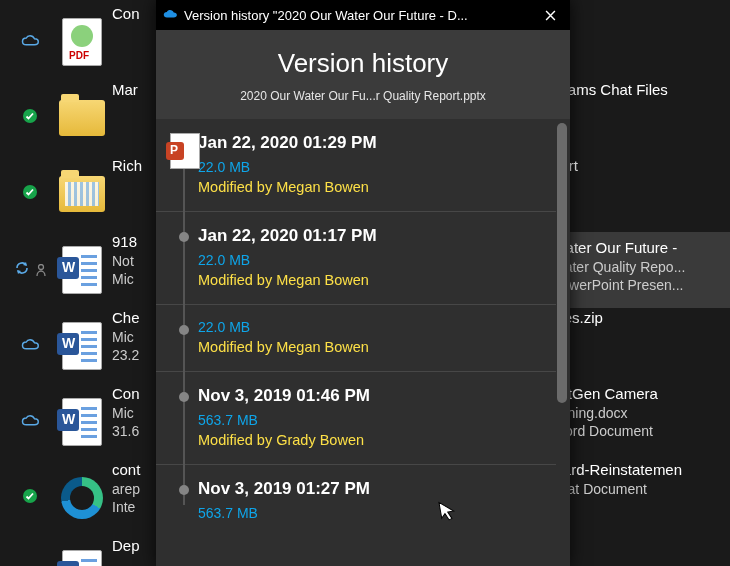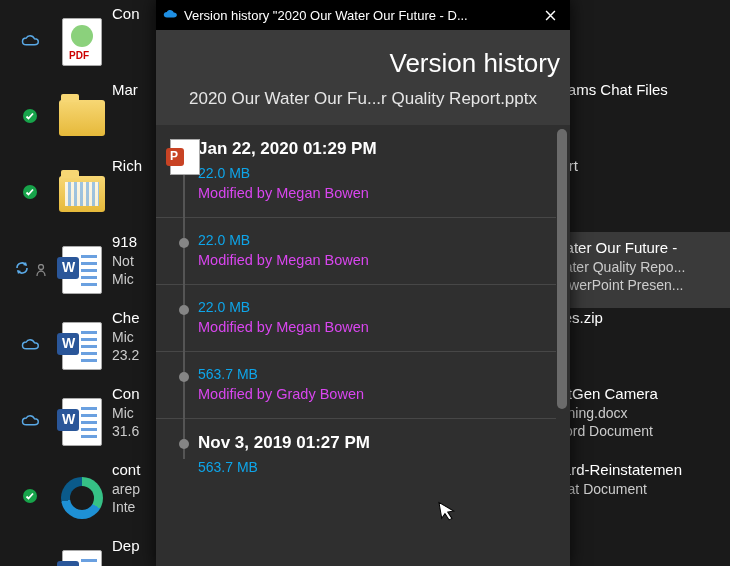--- a/index.html
+++ b/index.html
@@ -87,40 +87,40 @@
   }
   .od-icon { width:16px; height:10px; display:inline-block; }
   .od-icon svg { display:block; }
   .modal-titlebar .ttl { flex:1; font-size:13px; color:#fff; white-space:nowrap; overflow:hidden; text-overflow:ellipsis;}
   .modal-close { width:40px; height:30px; display:flex; align-items:center; justify-content:center; color:#fff; font-size:14px;}
   .modal-header {
     background: #3b3b3b;
     text-align: center;
     padding: 18px 10px 16px;
   }
-  .modal-header h1 { font-weight:400; font-size:26px; margin-bottom:10px;text-align:right;}
-  .modal-header .fname { font-size:17px; color:#e6e6e6; }
+  .modal-header h1 { font-weight:400; font-size:26px; margin-bottom:10px;}
+  .modal-header .fname { font-size:12px; color:#e6e6e6; }
   .versions { flex:1; overflow:hidden; position:relative; background:#2f2f2f;}
   .scrollbar { position:absolute; right:3px; top:4px; width:10px; height:280px; background:#6b6b6b; border-radius:5px;}
   .ver-list { position:absolute; inset:0; padding-right:14px; }
   .ver-item {
     display:flex; gap:0;
     padding: 14px 10px 16px 14px;
     border-bottom: 1px solid #474747;
     position:relative;
   }
   .ver-item:last-child{border-bottom:none;}
   .timeline { width:28px; display:flex; flex-direction:column; align-items:center; position:relative; }
   .dot { width:10px; height:10px; border-radius:50%; background:#858585; margin-top:6px; z-index:2;}
   .line-down { position:absolute; top:12px; bottom:-18px; width:2px; background:#555; left:50%; transform:translateX(-50%);}
   .line-up   { position:absolute; top:-18px; height:24px; width:2px; background:#555; left:50%; transform:translateX(-50%);}
   .ver-item.first .dot { background:transparent; width:28px; height:32px; margin-top:0;}
   .ver-body .dt { font-size:17px; font-weight:600; color:#fff; margin-bottom:6px;}
   .ver-body .sz { font-size:14px; color:#0ea5e9; margin-bottom:4px;}
-  .ver-body .by { font-size:14.5px; color:#d946ef;}
+  .ver-body .by { font-size:14.5px; color:#fde047;}
   .cursor {
     position:absolute; left:440px; top:500px; font-size:18px; color:#fff; transform: rotate(-10deg);
     text-shadow: 0 0 2px #000;
   }
 </style>
 </head>
 <body>
 
 <div class="file-list">
 
@@ -310,20 +310,21 @@
       <div class="by">Modified by Megan Bowen</div>
     </div>
         </div>
         <div class="ver-item">
     <div class="timeline">
             <div class="line-up"></div>
             <div class="dot"></div>
             <div class="line-down"></div>
           </div>
     <div class="ver-body">
+      <div class="dt">Jan 22, 2020 01:17 PM</div>
       <div class="sz">22.0 MB</div>
       <div class="by">Modified by Megan Bowen</div>
     </div>
         </div>
         <div class="ver-item">
     <div class="timeline">
             <div class="line-up"></div>
             <div class="dot"></div>
             <div class="line-down"></div>
           </div>
@@ -332,20 +333,21 @@
       <div class="by">Modified by Megan Bowen</div>
     </div>
         </div>
         <div class="ver-item">
     <div class="timeline">
             <div class="line-up"></div>
             <div class="dot"></div>
             <div class="line-down"></div>
           </div>
     <div class="ver-body">
+      <div class="dt">Nov  3, 2019 01:46 PM</div>
       <div class="sz">563.7 MB</div>
       <div class="by">Modified by Grady Bowen</div>
     </div>
         </div>
         <div class="ver-item">
     <div class="timeline">
             <div class="line-up"></div>
             <div class="dot"></div>
             <div class="line-down" style="bottom:20px"></div>
           </div>

